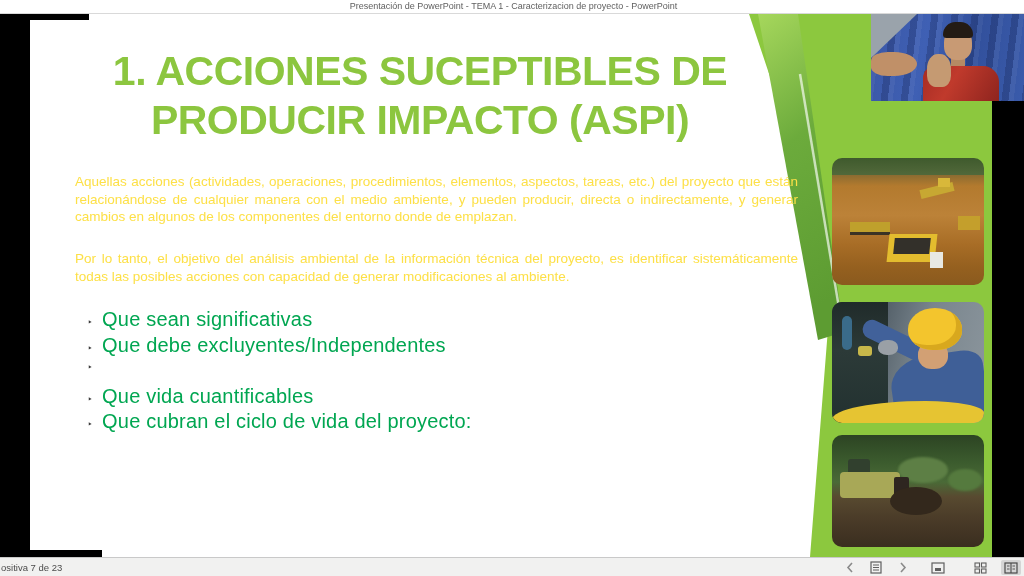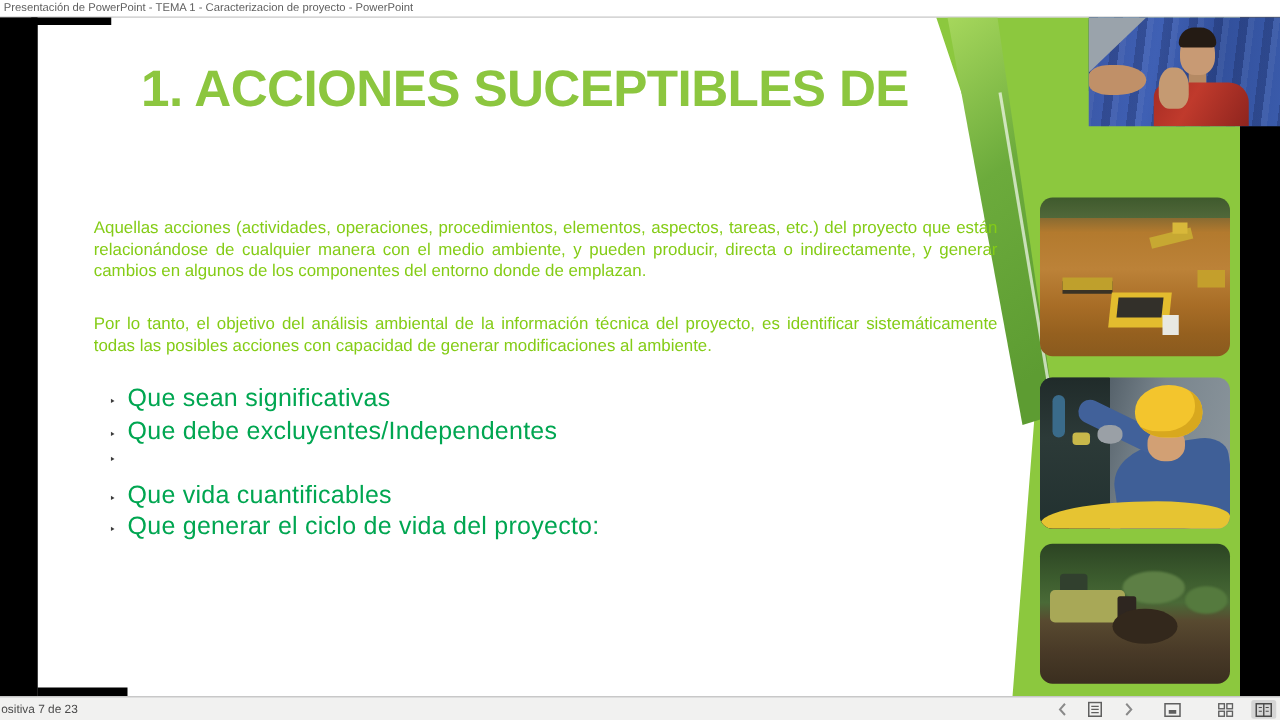--- a/index.html
+++ b/index.html
@@ -6,38 +6,38 @@
   html,body { width:1024px; height:576px; overflow:hidden; background:#000; }
   .screen {
     position:relative; width:1024px; height:576px;
     font-family:"Liberation Sans", sans-serif; background:#000; overflow:hidden;
   }
   
   .titlebar {
     position:absolute; left:0; top:0; width:1024px; height:14px;
     background:#ffffff; border-bottom:1px solid #d9d9d9;
     font-size:9px; color:#5f5f5f; line-height:13px; padding-left:3px;
-    white-space:nowrap; overflow:hidden;
+    white-space:nowrap; overflow:hidden;text-align:center;
   }
   
   .black-left  { position:absolute; left:0;   top:14px; width:30px; height:543px; background:#000; }
   .black-right { position:absolute; left:992px; top:14px; width:32px; height:543px; background:#000; }
   .artifact-top    { position:absolute; left:25px; top:14px;  width:64px; height:6px; background:#000; }
   .artifact-bottom { position:absolute; left:30px; top:550px; width:72px; height:7px; background:#000; }
   
   .slide { position:absolute; left:30px; top:14px; width:962px; height:543px; background:#ffffff; }
   .green-decor { position:absolute; left:640px; top:14px; width:352px; height:543px; }
   .slide-title {
     position:absolute; left:40px; top:47px; width:760px;
     text-align:center; font-size:41px; font-weight:700; letter-spacing:-0.5px;
     color:#8cc63f; line-height:49px;
   }
   .body-par {
     position:absolute; left:75px; width:723px;
-    font-size:13.5px; line-height:17.6px; color:#84cc16;
+    font-size:13.5px; line-height:17.6px; color:#fde047;
     text-align:justify; text-align-last:left;
   }
   .par1 { top:173px; }
   .par2 { top:250px; }
   .par3 { top:438px; }
   .bullets { position:absolute; left:88px; top:308px; width:620px; }
   .bullet-row { display:flex; align-items:baseline; height:20px; margin-bottom:5.5px; }
   .bullet-marker { font-size:11px; color:#3c3c3c; margin-right:10px; }
   .bullet-text { font-size:20px; font-weight:normal; color:#00a651; letter-spacing:0.2px; }
   
@@ -124,20 +124,21 @@
         <stop offset="1" stop-color="#5d9c32"></stop>
       </linearGradient>
     </defs>
     <polygon points="109,0 352,0 352,543 170,543 193,251" fill="#8cc83e"></polygon>
     <polygon points="118,0 158,0 204,318 178,326" fill="url(#stripeGrad)"></polygon>
     <line x1="160" y1="60" x2="205" y2="330" stroke="rgba(255,255,255,0.65)" stroke-width="2.5"></line>
   </svg>
 
   <div class="slide-title">
     <div>1. ACCIONES SUCEPTIBLES DE</div>
+    <div>PRODUCIR IMPACTO (ASPI)</div>
   </div>
 
   <p class="body-par par1">Aquellas acciones (actividades, operaciones, procedimientos, elementos, aspectos, tareas, etc.) del proyecto que están relacionándose de cualquier manera con el medio ambiente, y pueden producir, directa o indirectamente, y generar cambios en algunos de los componentes del entorno donde de emplazan.</p>
   <p class="body-par par2">Por lo tanto, el objetivo del análisis ambiental de la información técnica del proyecto, es identificar sistemáticamente todas las posibles acciones con capacidad de generar modificaciones al ambiente.</p>
 
   <div class="bullets">
     <div class="bullet-row">
       <span class="bullet-marker">‣</span>
       <span class="bullet-text">Que sean significativas</span>
     </div>
@@ -147,21 +148,21 @@
     </div>
     <div class="bullet-row">
       <span class="bullet-marker">‣</span>
     </div>
     <div class="bullet-row">
       <span class="bullet-marker">‣</span>
       <span class="bullet-text">Que vida cuantificables</span>
     </div>
     <div class="bullet-row">
       <span class="bullet-marker">‣</span>
-      <span class="bullet-text">Que generar el ciclo de vida del proyecto:</span>
+      <span class="bullet-text">Que cubran el ciclo de vida del proyecto:</span>
     </div>
   </div>
 
 
   <div class="photo photo1">
     <div class="p1-excav-arm"></div>
     <div class="p1-excav-cab"></div>
     <div class="p1-excav2"></div>
     <div class="p1-truck-bed"></div>
     <div class="p1-truck-dark"></div>

